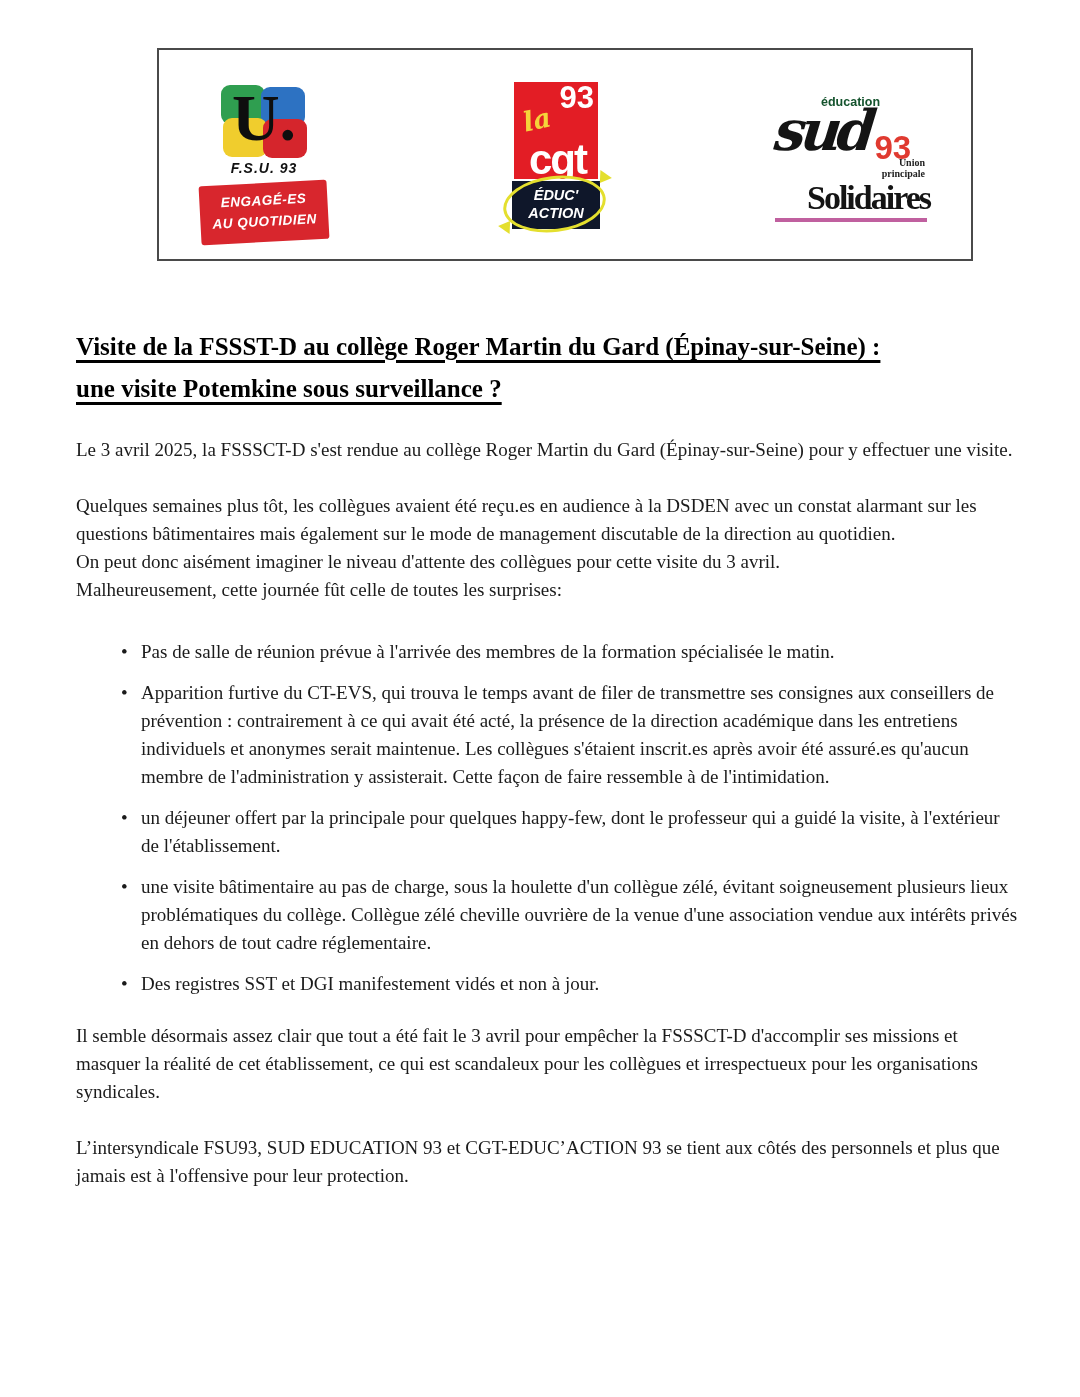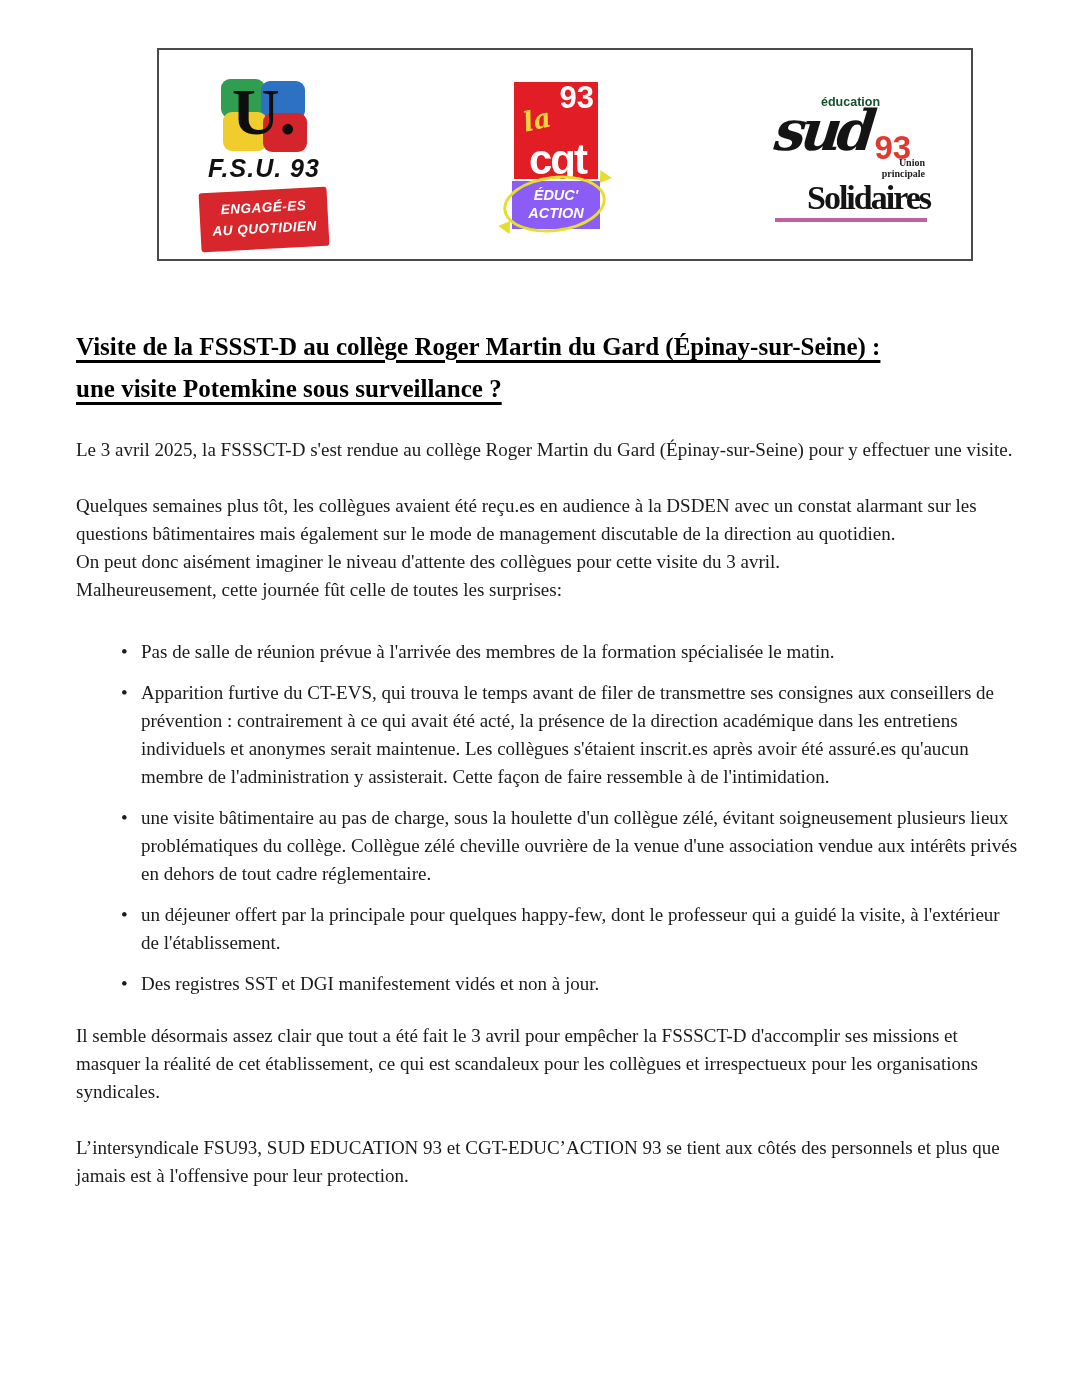--- a/index.html
+++ b/index.html
@@ -24,41 +24,41 @@
   .blk.b { left:40px; top:2px; background:#2d72c2; }
   .blk.y { left:2px; top:33px; background:#f0cd2d; }
   .blk.r { left:42px; top:34px; background:#d5252c; }
   .fsu-u {
     position:absolute; left:0; top:-6px; width:100%; text-align:center;
     font-family:"Liberation Serif",serif; font-weight:bold;
     font-size:66px; line-height:78px; color:#0e0e0e;
   }
   .fsu-name {
     margin-top:3px; font-family:"Liberation Sans",sans-serif;
-    font-weight:bold; font-style:italic; font-size:25px; color:#111; letter-spacing:1px;
+    font-weight:bold; font-style:italic; font-size:14px; color:#111; letter-spacing:1px;
   }
   .fsu-tag {
     margin-top:7px; background:#d8262d; color:#fff; padding:8px 12px 9px;
     border-radius:3px; transform:rotate(-3deg); text-align:center;
     font-family:"Liberation Sans",sans-serif; font-weight:bold; font-style:italic;
     font-size:13.5px; line-height:1.55; letter-spacing:0.5px; white-space:nowrap;
   }
   
   .logo-cgt { position:relative; width:120px; height:150px; margin-top:4px; }
   .cgt-red { position:absolute; left:17px; top:0; width:84px; height:97px; background:#e31d25; }
   .cgt-93 { position:absolute; right:4px; top:0; color:#fff;
             font-family:"Liberation Sans",sans-serif; font-weight:bold; font-size:31px; line-height:1; }
   .cgt-la { position:absolute; left:9px; top:22px; color:#f5d33a;
             font-family:"DejaVu Serif",serif; font-style:italic; font-weight:bold;
             font-size:27px; transform:rotate(-12deg); }
   .cgt-cgt { position:absolute; left:15px; bottom:-2px; color:#fff;
              font-family:"Liberation Sans",sans-serif; font-weight:bold;
              font-size:42px; line-height:1; letter-spacing:-2px; }
   .cgt-black { position:absolute; left:15px; top:99px; width:88px; height:48px;
-               background:#8b5cf6; text-align:center; color:#fff; padding-top:5px;
+               background:#0f172a; text-align:center; color:#fff; padding-top:5px;
                font-family:"Liberation Sans",sans-serif; font-weight:bold; font-style:italic;
                font-size:14.5px; line-height:1.25; }
   .cgt-ellipse { position:absolute; left:-9px; top:-5px; width:103px; height:56px;
                  border:3px solid #e4df2e; border-radius:50%; transform:rotate(-7deg); }
   .cgt-arrow-a, .cgt-arrow-b { position:absolute; width:0; height:0;
                  border-left:7px solid transparent; border-right:7px solid transparent; }
   .cgt-arrow-a { border-bottom:11px solid #e4df2e; left:-12px; bottom:-2px; transform:rotate(35deg); }
   .cgt-arrow-b { border-bottom:11px solid #e4df2e; right:-10px; top:-8px; transform:rotate(215deg); }
   
   .logo-sud { position:relative; width:156px; margin-top:10px; }
@@ -151,22 +151,22 @@
 
     <p class="para first-para">Le 3 avril 2025, la FSSSCT-D s'est rendue au collège Roger Martin du Gard (Épinay-sur-Seine) pour y effectuer une visite.</p>
 
     <p class="para">Quelques semaines plus tôt, les collègues avaient été reçu.es en audience à la DSDEN avec un constat alarmant sur les questions bâtimentaires mais également sur le mode de management discutable de la direction au quotidien.</p>
     <p class="para-cont">On peut donc aisément imaginer le niveau d'attente des collègues pour cette visite du 3 avril.</p>
     <p class="para-cont">Malheureusement, cette journée fût celle de toutes les surprises:</p>
 
     <ul class="points">
       <li>Pas de salle de réunion prévue à l'arrivée des membres de la formation spécialisée le matin.</li>
       <li>Apparition furtive du CT-EVS, qui trouva le temps avant de filer de transmettre ses consignes aux conseillers de prévention : contrairement à ce qui avait été acté, la présence de la direction académique dans les entretiens individuels et anonymes serait maintenue. Les collègues s'étaient inscrit.es après avoir été assuré.es qu'aucun membre de l'administration y assisterait. Cette façon de faire ressemble à de l'intimidation.</li>
+      <li>un déjeuner offert par la principale pour quelques happy-few, dont le professeur qui a guidé la visite, à l'extérieur de l'établissement.</li>
       <li>une visite bâtimentaire au pas de charge, sous la houlette d'un collègue zélé, évitant soigneusement plusieurs lieux problématiques du collège. Collègue zélé cheville ouvrière de la venue d'une association vendue aux intérêts privés en dehors de tout cadre réglementaire.</li>
-      <li>un déjeuner offert par la principale pour quelques happy-few, dont le professeur qui a guidé la visite, à l'extérieur de l'établissement.</li>
       <li>Des registres SST et DGI manifestement vidés et non à jour.</li>
     </ul>
 
     <p class="after-list">Il semble désormais assez clair que tout a été fait le 3 avril pour empêcher la FSSSCT-D d'accomplir ses missions et masquer la réalité de cet établissement, ce qui est scandaleux pour les collègues et irrespectueux pour les organisations syndicales.</p>
 
     <p class="para">L’intersyndicale FSU93, SUD EDUCATION 93 et CGT-EDUC’ACTION 93 se tient aux côtés des personnels et plus que jamais est à l'offensive pour leur protection.</p>
 
   </div>
 </div>
 

